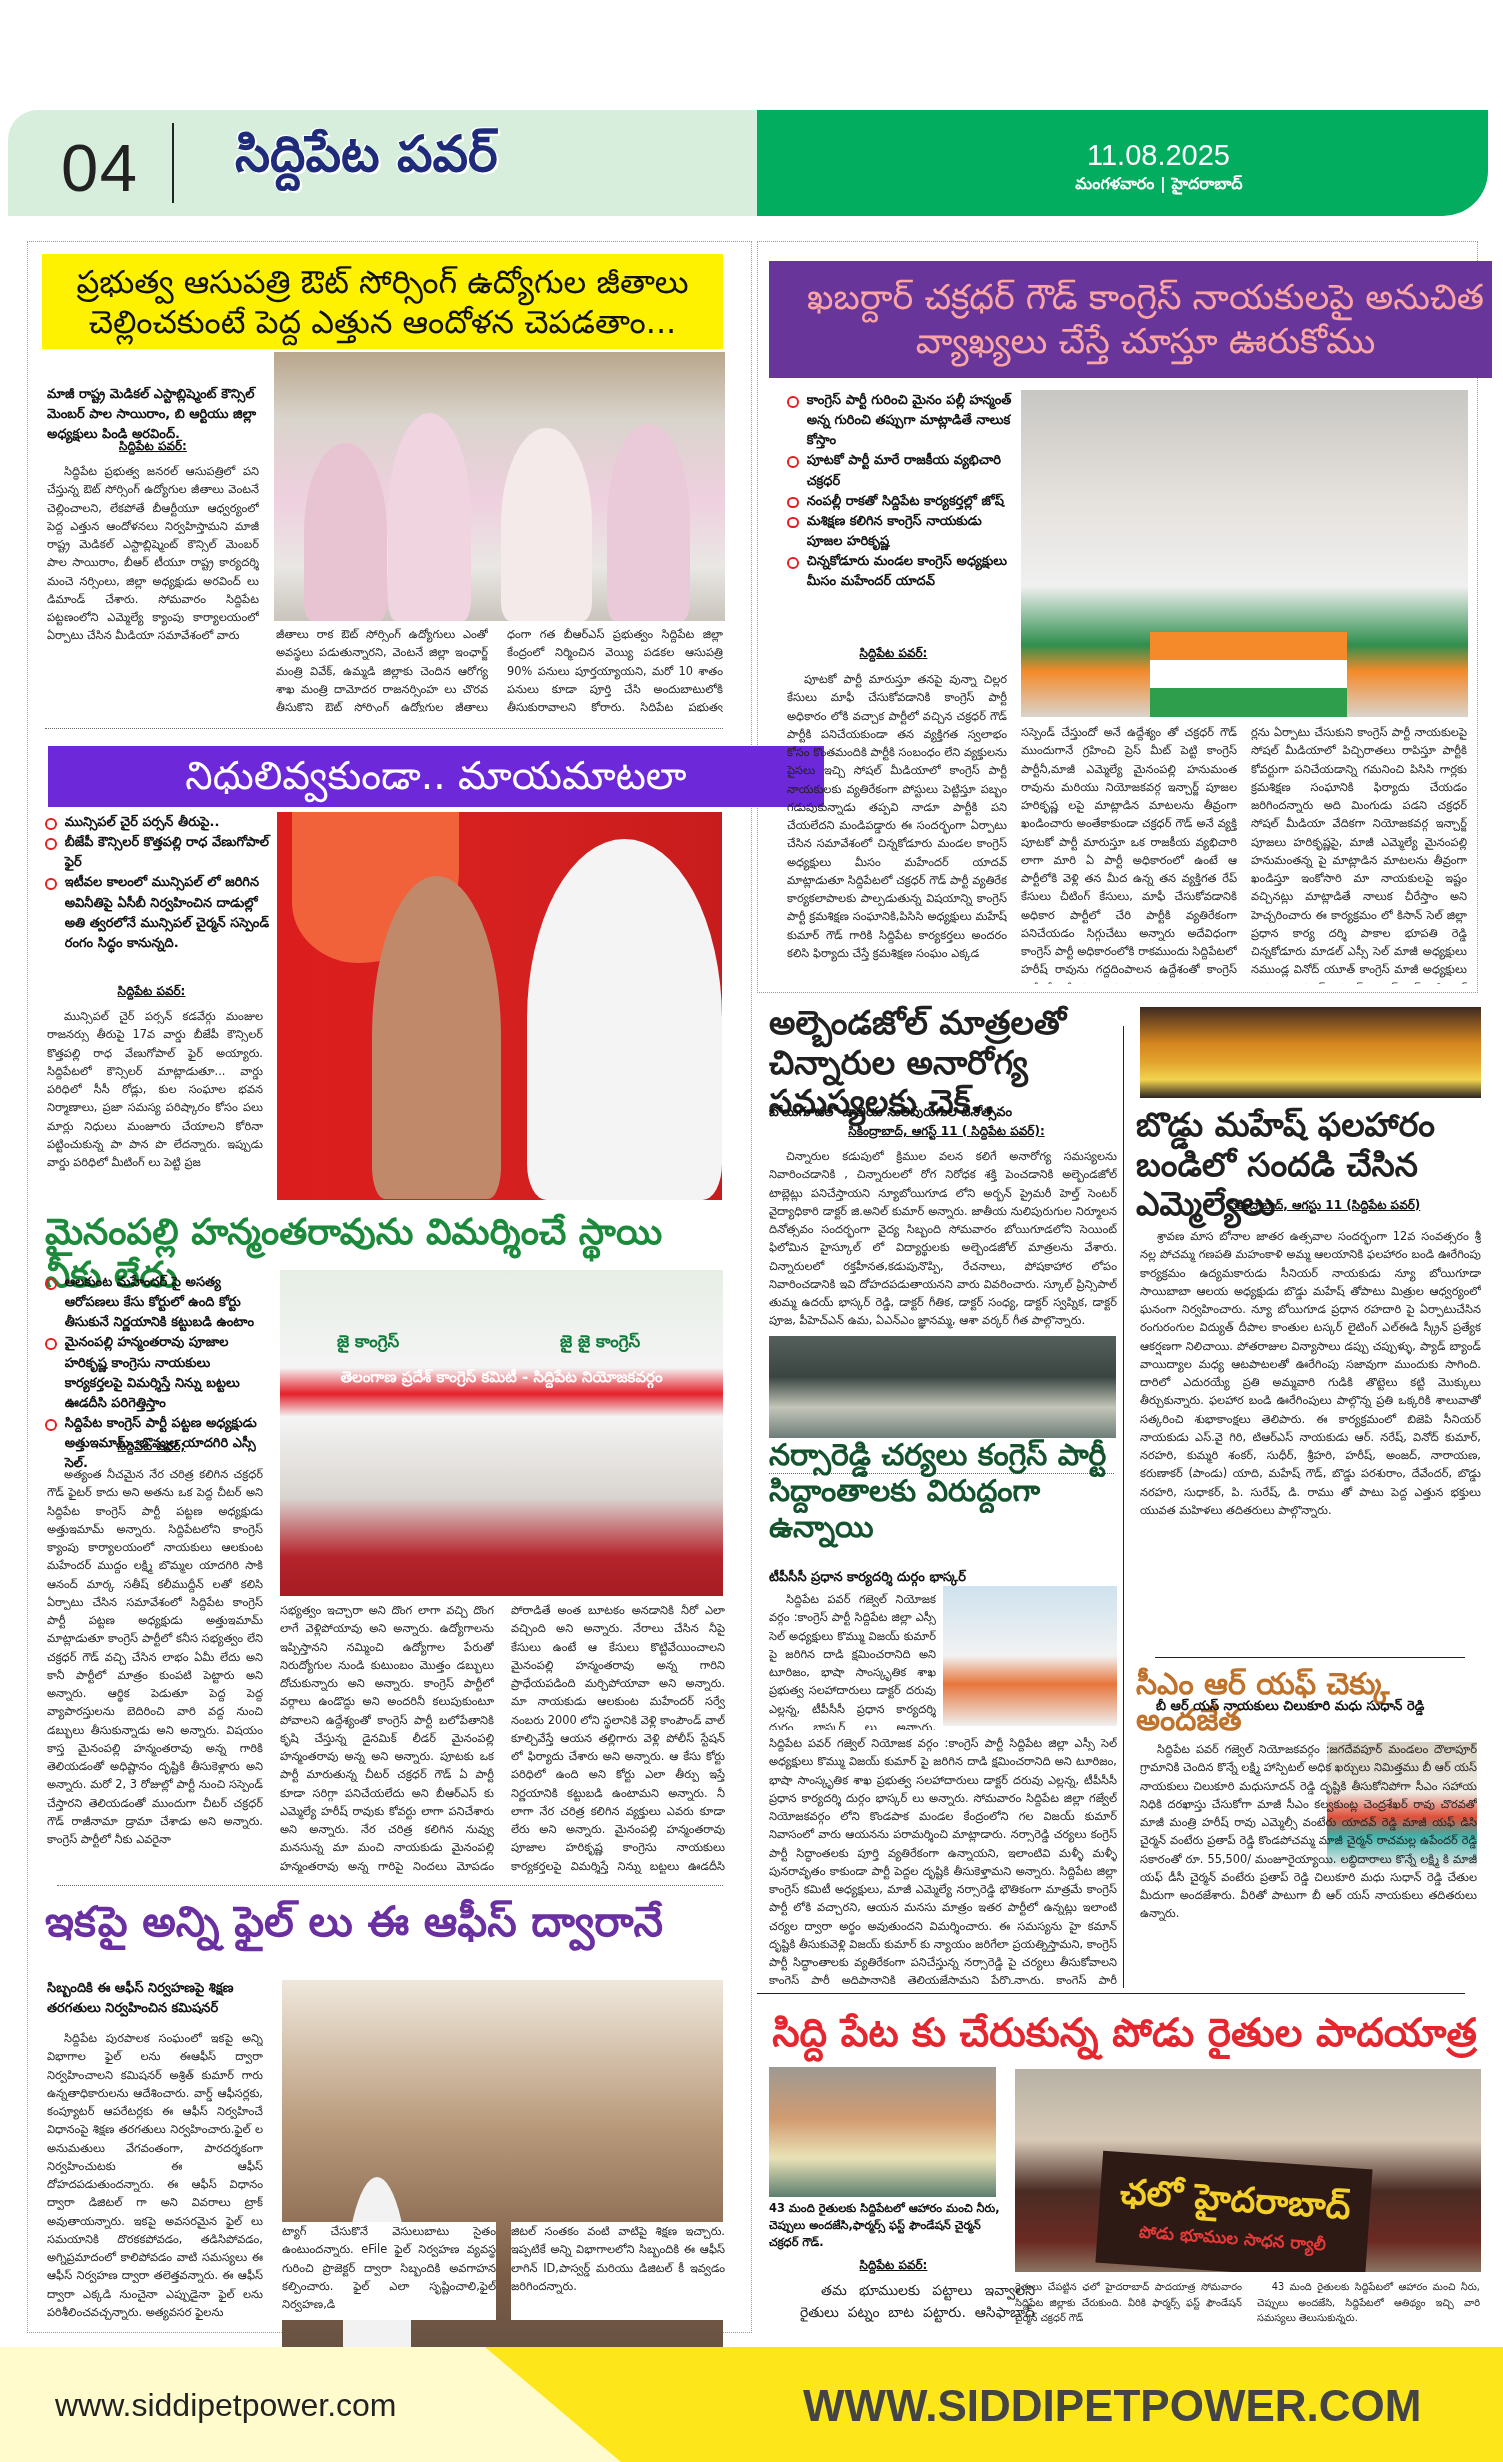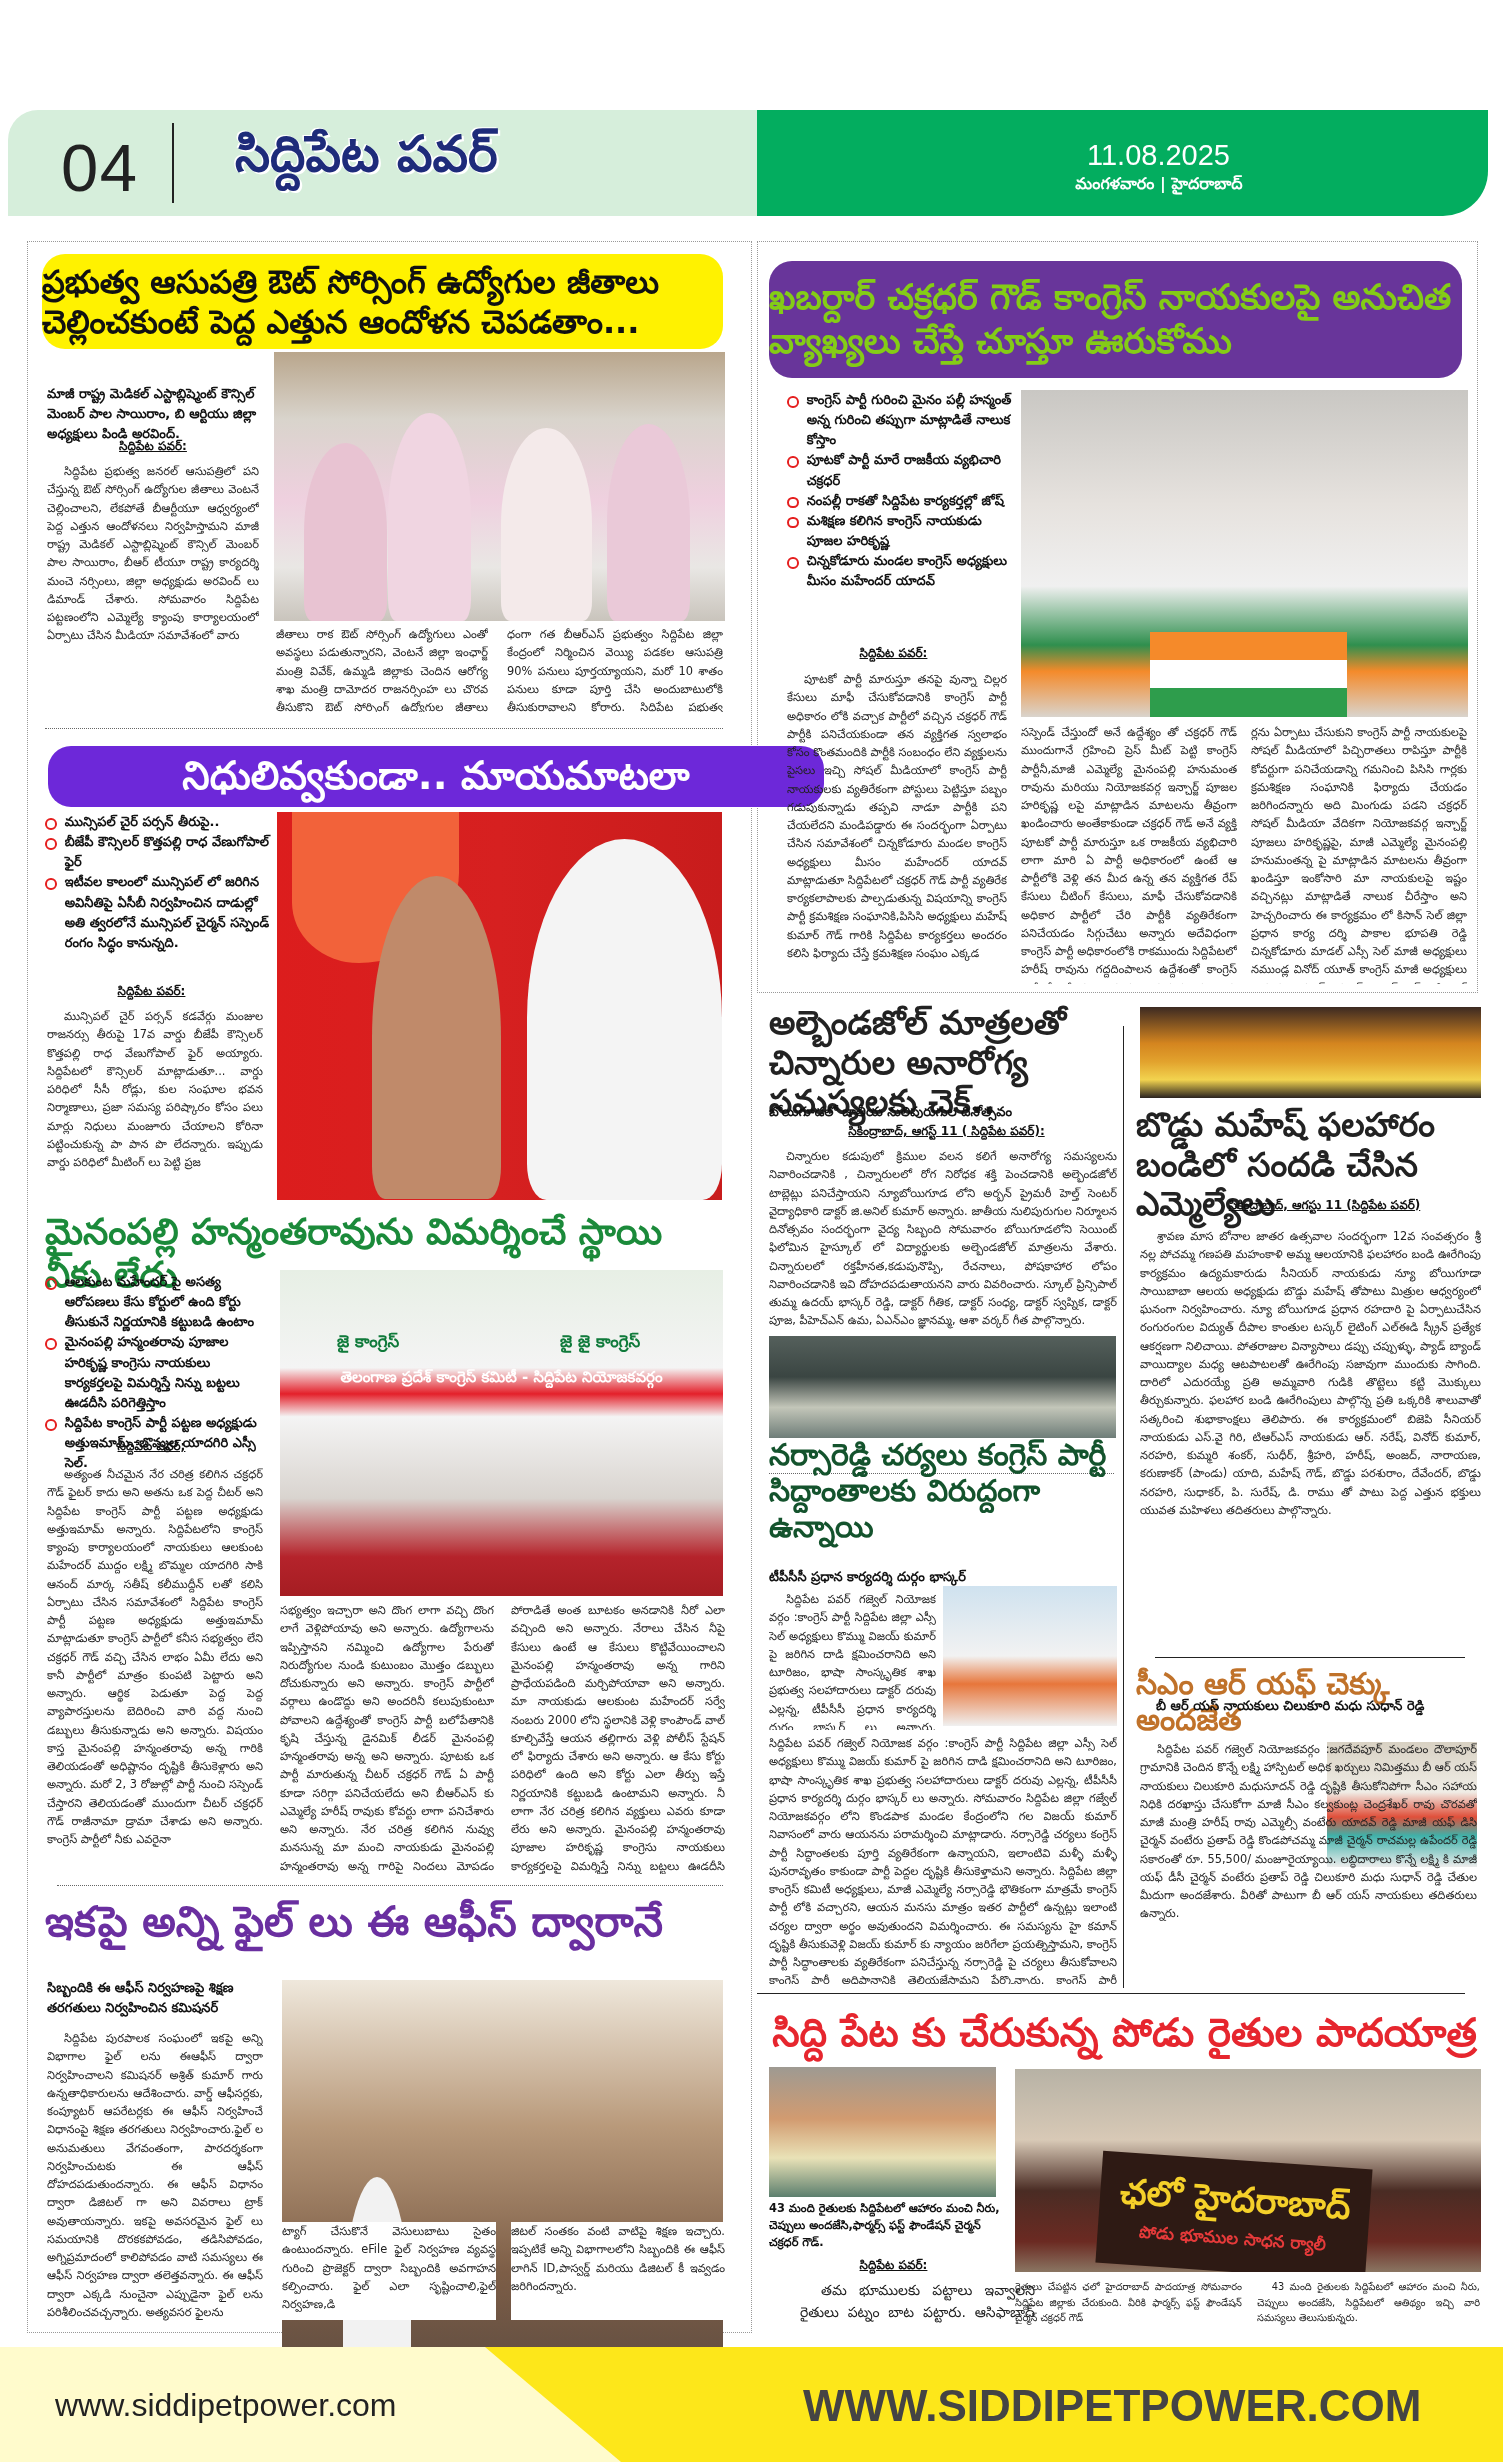--- a/index.html
+++ b/index.html
@@ -14,23 +14,23 @@
   #masthead{left:235px;top:125px;font-size:50px;font-weight:bold;color:#1e2b7a;
             text-shadow:2.3px 2.3px 0 #fff,-1.5px -1.5px 0 #fff;}
   #date{left:1045px;top:139px;width:227px;text-align:center;font-size:29px;color:#fff;font-family:"Liberation Sans",sans-serif;}
   #dayplace{left:1015px;top:174px;width:288px;text-align:center;font-size:16px;color:#fff;font-weight:bold;}
   
   .frame{border:0.8px dotted #999;}
   .dotrule{border-top:1.5px dotted #666;height:0;}
   .solidrule{border-top:1.5px solid #222;height:0;}
   .vrule{border-left:1.5px solid #222;width:0;}
   
-  .hbox{display:flex;align-items:center;justify-content:center;text-align:left;font-weight:bold;line-height:1.25;border-radius:23px;}
+  .hbox{display:flex;align-items:center;justify-content:center;text-align:center;font-weight:normal;line-height:1.25;}
   #h1{left:42px;top:254px;width:681px;height:95px;background:#fff200;color:#111;font-size:32px;}
-  #h2{left:769px;top:261px;width:693px;height:117px;background:#68359a;color:#84cc16;font-size:35px;}
+  #h2{left:769px;top:261px;width:693px;height:117px;background:#68359a;color:#fca5a5;font-size:35px;padding-left:30px;}
   #h3{left:48px;top:746px;width:776px;height:61px;background:#6d28d9;color:#fff;font-size:39px;}
   .htext{font-weight:bold;line-height:1.2;}
   #h4{left:45px;top:1210px;width:681px;color:#1b8a3a;font-size:36px;}
   #h5{left:45px;top:1897px;width:681px;color:#6a2fa0;font-size:42px;}
   #h6{left:769px;top:1003px;width:348px;color:#222;font-size:33px;}
   #h7{left:1136px;top:1105px;width:345px;color:#222;font-size:33px;}
   #h8{left:769px;top:1437px;width:348px;color:#14532d;font-size:30px;}
   #h9{left:1136px;top:1666px;width:345px;color:#c0722a;font-size:30px;}
   #h10{left:761px;top:2010px;width:727px;color:#e6262e;font-size:39px;text-align:center;}
   

